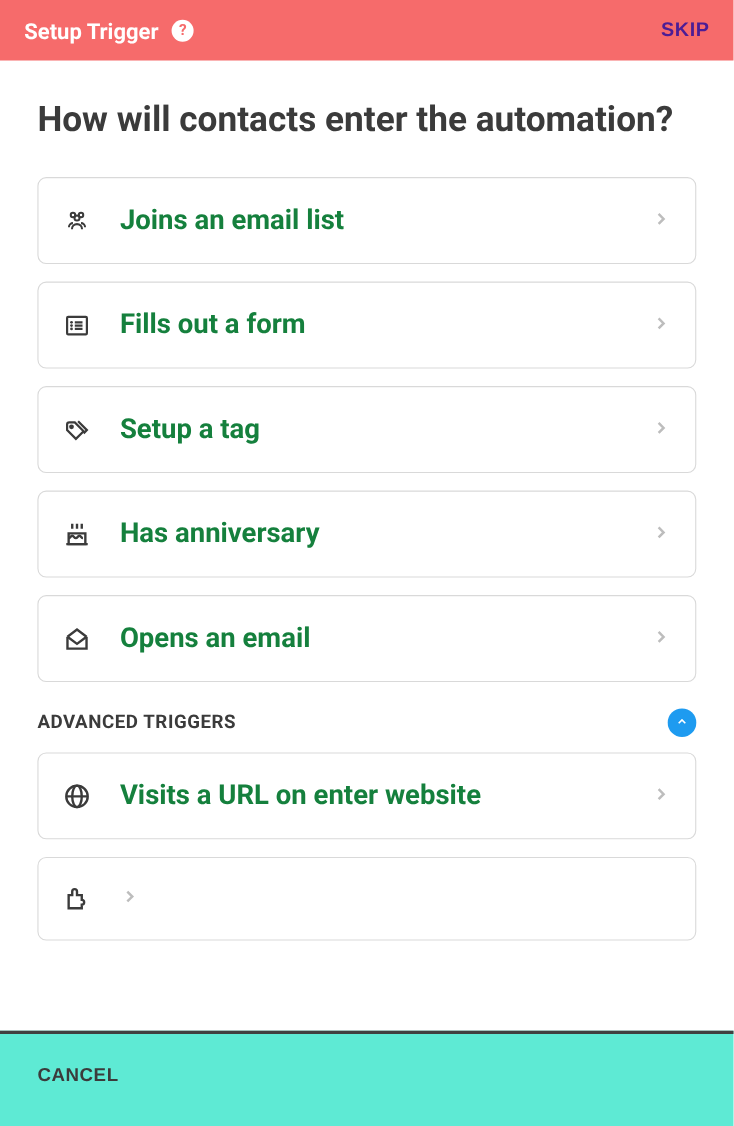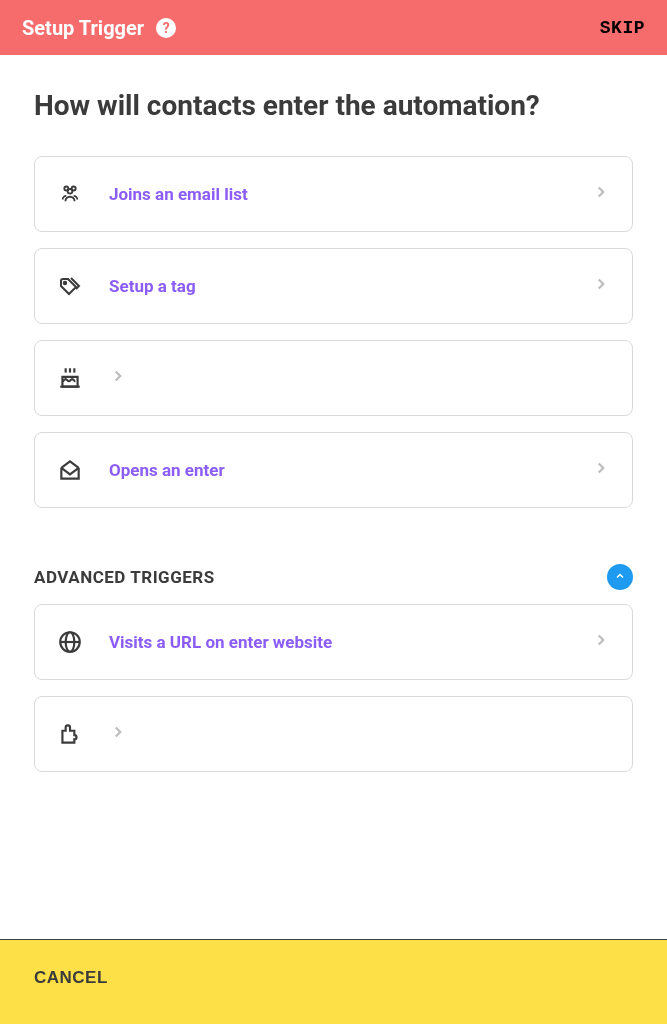--- a/index.html
+++ b/index.html
@@ -42,34 +42,33 @@
       color: #f66b6b;
       display: flex;
       align-items: center;
       justify-content: center;
       font-weight: 700;
       font-size: 14px;
     }
     .skip-btn {
       background: none;
       border: none;
-      color: #000000;
+      color: #4c1d95;
       font-weight: 700;
       font-size: 18px;
       letter-spacing: 0.5px;
       cursor: pointer;
-      font-family: Liberation Mono, monospace;
     }
     .content {
       padding: 34px 34px 20px 34px;
       height: calc(1024px - 55px - 90px);
       overflow-y: auto;
     }
     .page-title {
-      font-size: 28px;
+      font-size: 32px;
       font-weight: 700;
       color: #3b3b3b;
       margin-bottom: 34px;
     }
     .trigger-list {
       display: flex;
       flex-direction: column;
       gap: 16px;
     }
     .trigger-item {
@@ -86,33 +85,33 @@
       width: 26px;
       height: 26px;
       display: flex;
       align-items: center;
       justify-content: center;
       color: #3b3b3b;
       flex-shrink: 0;
     }
     .trigger-label {
       flex: 1;
-      font-size: 17px;
-      font-weight: 700;
-      color: #8b5cf6;
+      font-size: 25px;
+      font-weight: 700;
+      color: #15803d;
     }
     .chevron {
       color: #bdbdbd;
       flex-shrink: 0;
     }
     .section-header {
       display: flex;
       align-items: center;
       justify-content: space-between;
-      margin-top: 56px;
+      margin-top: 24px;
       margin-bottom: 14px;
     }
     .section-title {
       font-size: 17px;
       font-weight: 700;
       color: #3b3b3b;
       letter-spacing: 0.5px;
     }
     .collapse-btn {
       width: 26px;
@@ -124,23 +123,23 @@
       align-items: center;
       justify-content: center;
       cursor: pointer;
       color: #fff;
     }
     .footer {
       position: absolute;
       bottom: 0;
       left: 0;
       right: 0;
-      border-top: 1px solid #404040;
+      border-top: 3px solid #404040;
       padding: 28px 34px 36px 34px;
-      background: #fde047;
+      background: #5eead4;
     }
     .cancel-btn {
       background: none;
       border: none;
       font-size: 17px;
       font-weight: 700;
       color: #3b3b3b;
       letter-spacing: 0.5px;
       cursor: pointer;
     }
@@ -173,20 +172,39 @@
         </svg>
       </span>
       <span class="trigger-label">Joins an email list</span>
       <span class="chevron">
         <svg viewBox="0 0 24 24" width="18" height="18" fill="none" stroke="currentColor" stroke-width="3">
             <path d="M9 6l6 6-6 6"></path>
           </svg>
       </span>
     </div>
 
+    <div class="trigger-item">
+      <span class="trigger-icon">
+        <svg viewBox="0 0 24 24" width="26" height="24" fill="none" stroke="currentColor" stroke-width="2">
+          <rect x="3" y="4" width="18" height="16" rx="1"></rect>
+          <line x1="7" y1="9" x2="7" y2="9" stroke-linecap="round" stroke-width="2.5"></line>
+          <line x1="10" y1="9" x2="17" y2="9"></line>
+          <line x1="7" y1="12" x2="7" y2="12" stroke-linecap="round" stroke-width="2.5"></line>
+          <line x1="10" y1="12" x2="17" y2="12"></line>
+          <line x1="7" y1="15" x2="7" y2="15" stroke-linecap="round" stroke-width="2.5"></line>
+          <line x1="10" y1="15" x2="17" y2="15"></line>
+        </svg>
+      </span>
+      <span class="trigger-label">Fills out a form</span>
+      <span class="chevron">
+        <svg viewBox="0 0 24 24" width="18" height="18" fill="none" stroke="currentColor" stroke-width="3">
+            <path d="M9 6l6 6-6 6"></path>
+          </svg>
+      </span>
+    </div>
 
     <div class="trigger-item">
       <span class="trigger-icon">
         <svg viewBox="0 0 24 24" width="28" height="24" fill="none" stroke="currentColor" stroke-width="2">
           <path d="M3 7v5l8 8 7-7-8-8H5a2 2 0 0 0-2 2z"></path>
           <circle cx="7" cy="9" r="1.2" fill="currentColor"></circle>
           <path d="M13 4l8 8-3 3"></path>
         </svg>
       </span>
       <span class="trigger-label">Setup a tag</span>
@@ -201,36 +219,37 @@
       <span class="trigger-icon">
         <svg viewBox="0 0 24 24" width="26" height="26" fill="none" stroke="currentColor" stroke-width="2">
           <line x1="8" y1="3" x2="8" y2="7"></line>
           <line x1="12" y1="3" x2="12" y2="7"></line>
           <line x1="16" y1="3" x2="16" y2="7"></line>
           <path d="M5 11h14v9H5z"></path>
           <path d="M5 15c1.5 0 1.5-2 3-2s1.5 2 3 2 1.5-2 3-2 1.5 2 3 2"></path>
           <line x1="3" y1="20" x2="21" y2="20"></line>
         </svg>
       </span>
+      <span class="trigger-label">Has anniversary</span>
       <span class="chevron">
         <svg viewBox="0 0 24 24" width="18" height="18" fill="none" stroke="currentColor" stroke-width="3">
             <path d="M9 6l6 6-6 6"></path>
           </svg>
       </span>
     </div>
 
     <div class="trigger-item">
       <span class="trigger-icon">
         <svg viewBox="0 0 24 24" width="26" height="26" fill="none" stroke="currentColor" stroke-width="2">
           <path d="M4 10l8-6 8 6"></path>
           <path d="M4 10v10h16V10"></path>
           <path d="M4 10l8 6 8-6"></path>
         </svg>
       </span>
-      <span class="trigger-label">Opens an enter</span>
+      <span class="trigger-label">Opens an email</span>
       <span class="chevron">
         <svg viewBox="0 0 24 24" width="18" height="18" fill="none" stroke="currentColor" stroke-width="3">
             <path d="M9 6l6 6-6 6"></path>
           </svg>
       </span>
     </div>
 
   </div>
 
   <div class="section-header">

